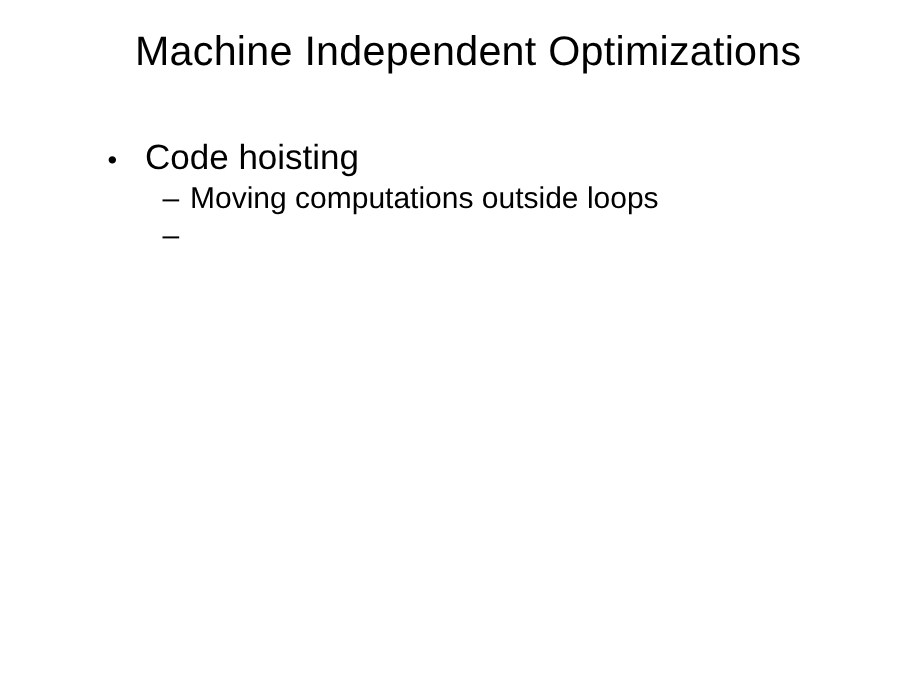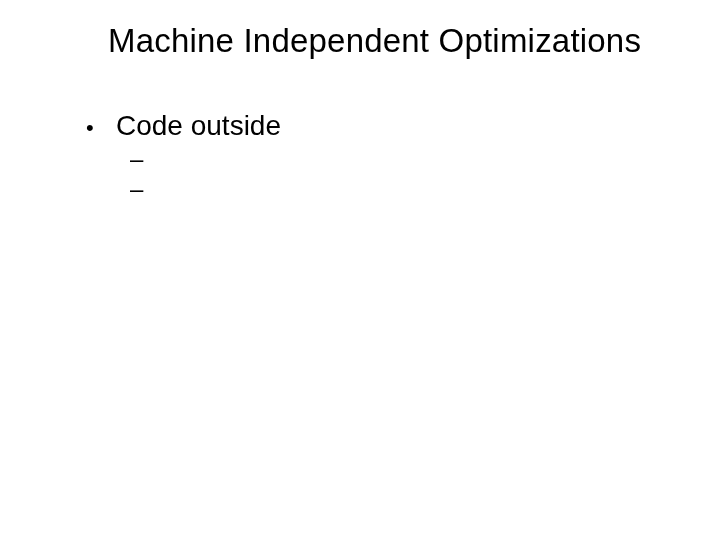--- a/index.html
+++ b/index.html
@@ -68,26 +68,27 @@
 
 <div class="slide">
 
   <div class="title">Machine Independent Optimizations</div>
 
   <div class="body">
 
     <div class="level1">
       <div class="level1-row">
         <span class="bullet-dot">•</span>
-        <span>Code outside</span>
+        <span>Code hoisting</span>
       </div>
 
       <div class="level2">
         <div class="level2-row">
           <span class="dash">–</span>
+          <span>Moving computations outside loops</span>
         </div>
         <div class="level2-row">
           <span class="dash">–</span>
         </div>
       </div>
     </div>
 
   </div>
 </div>
 

